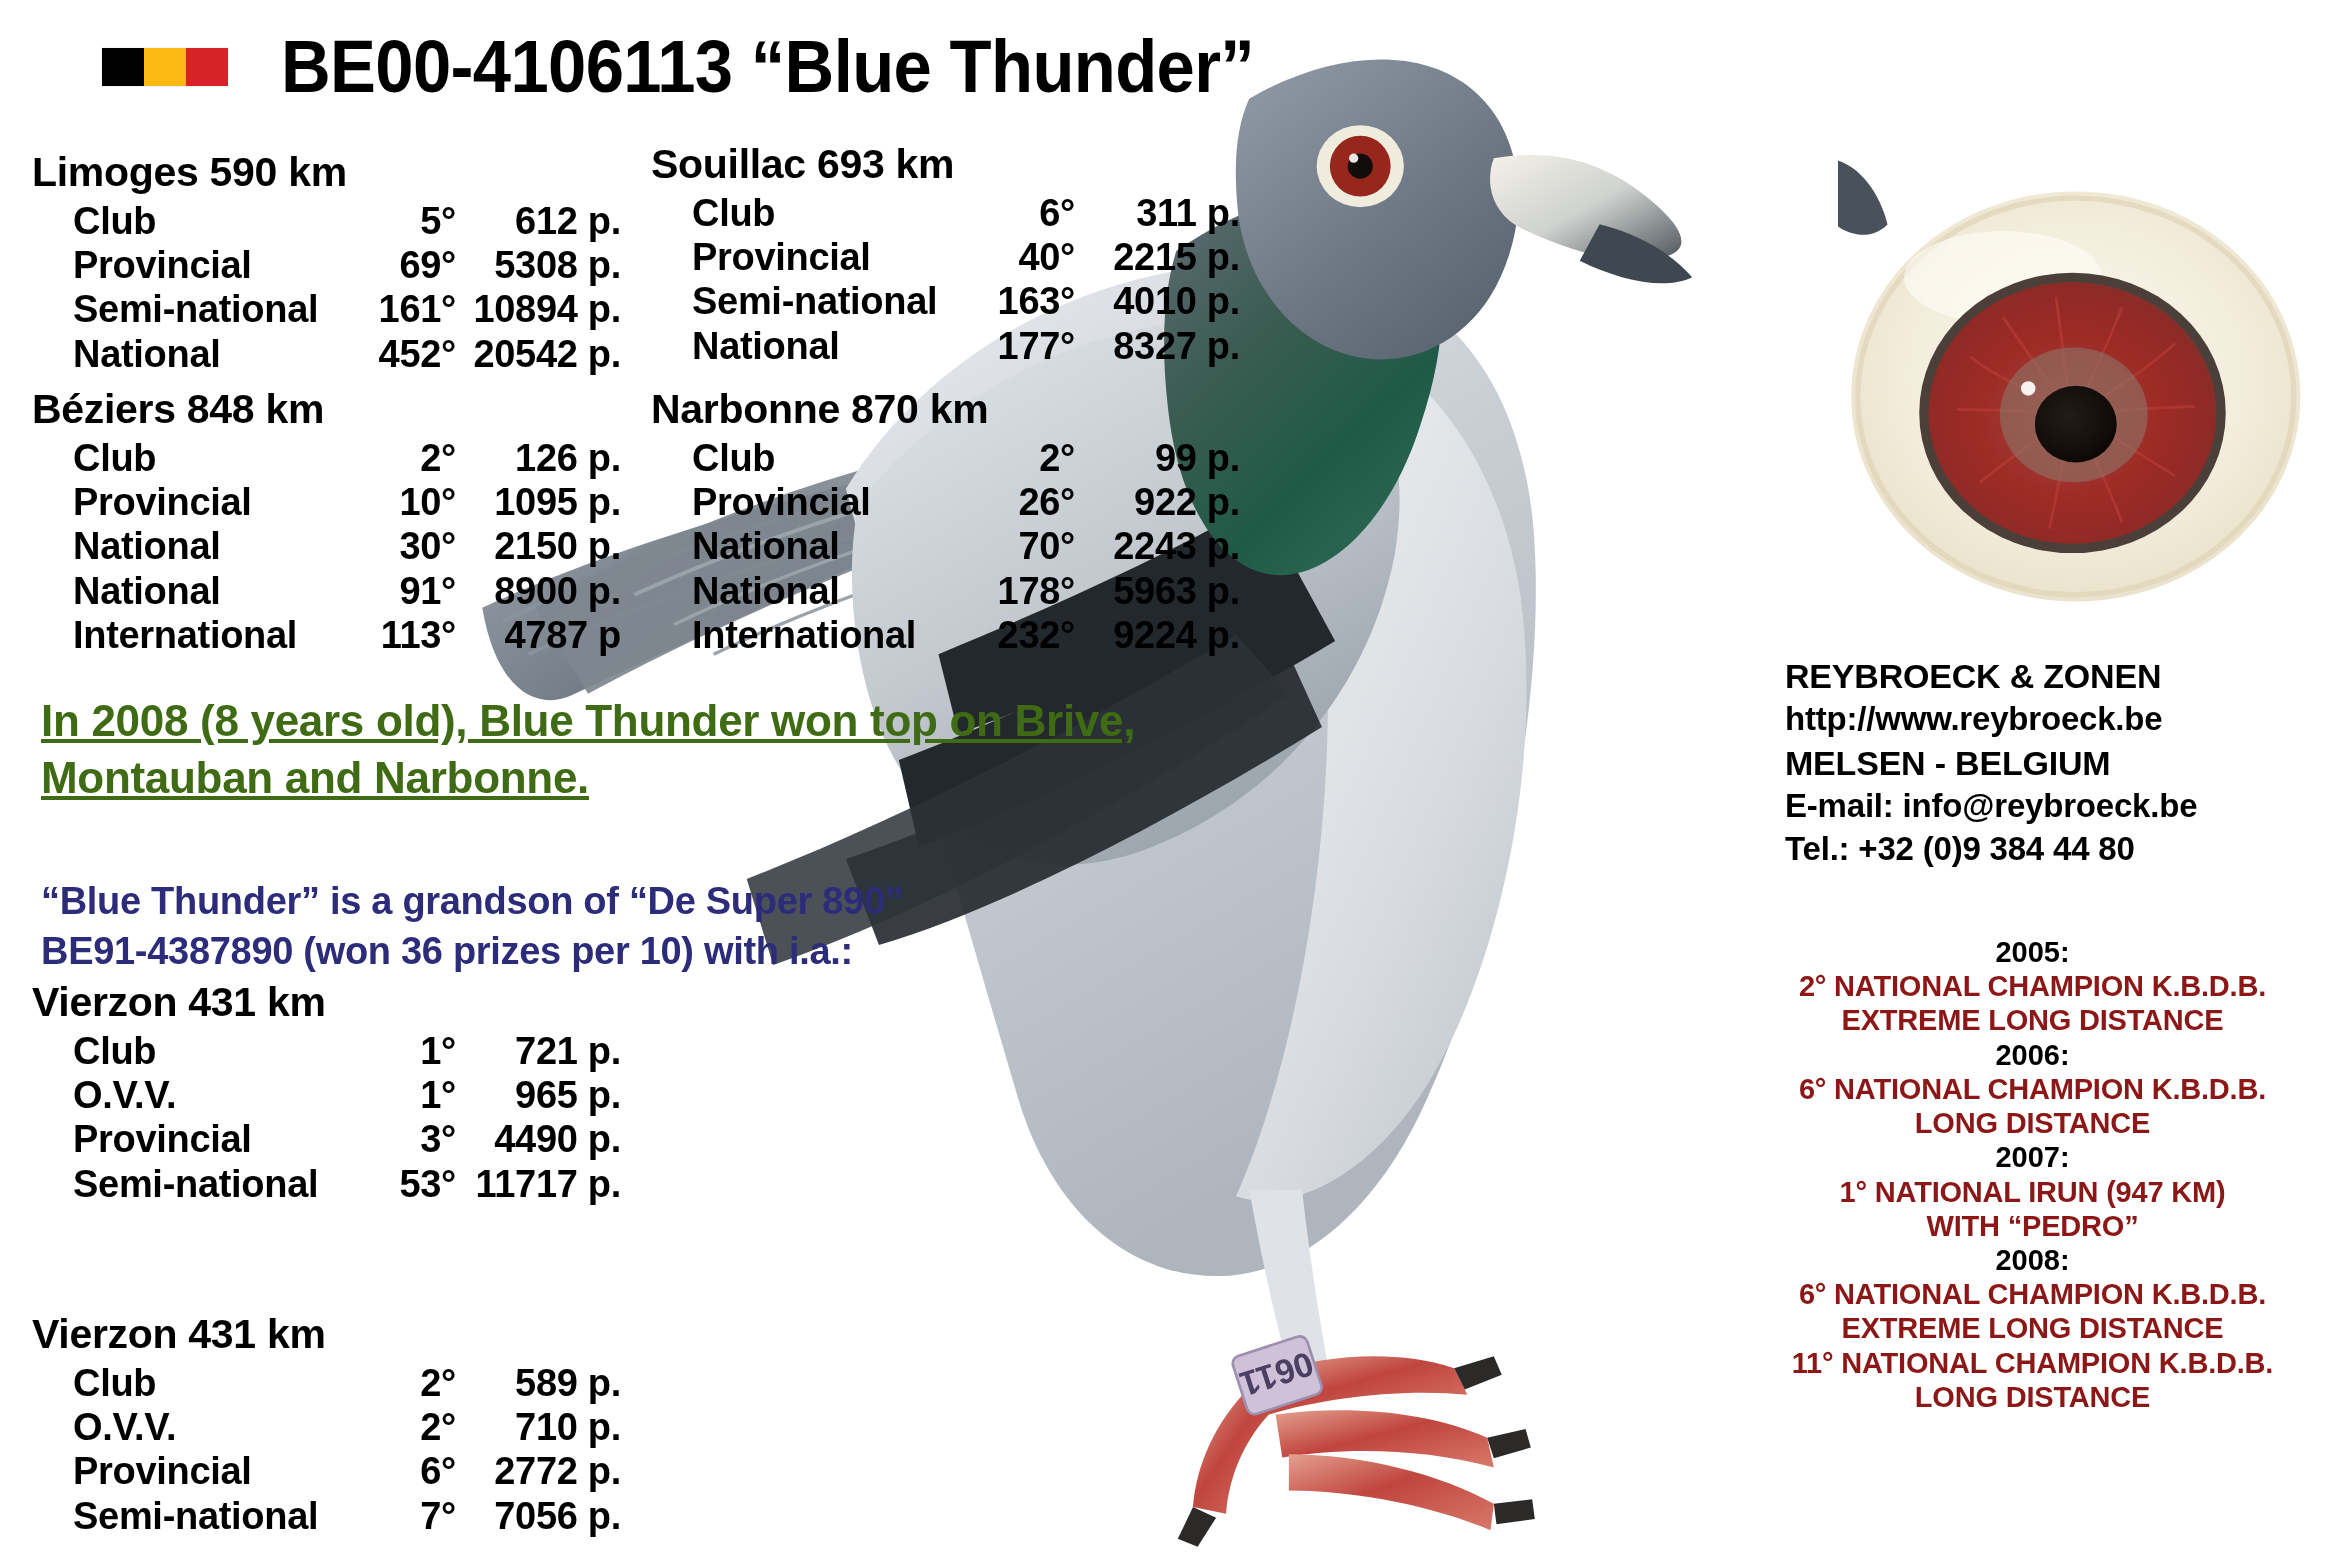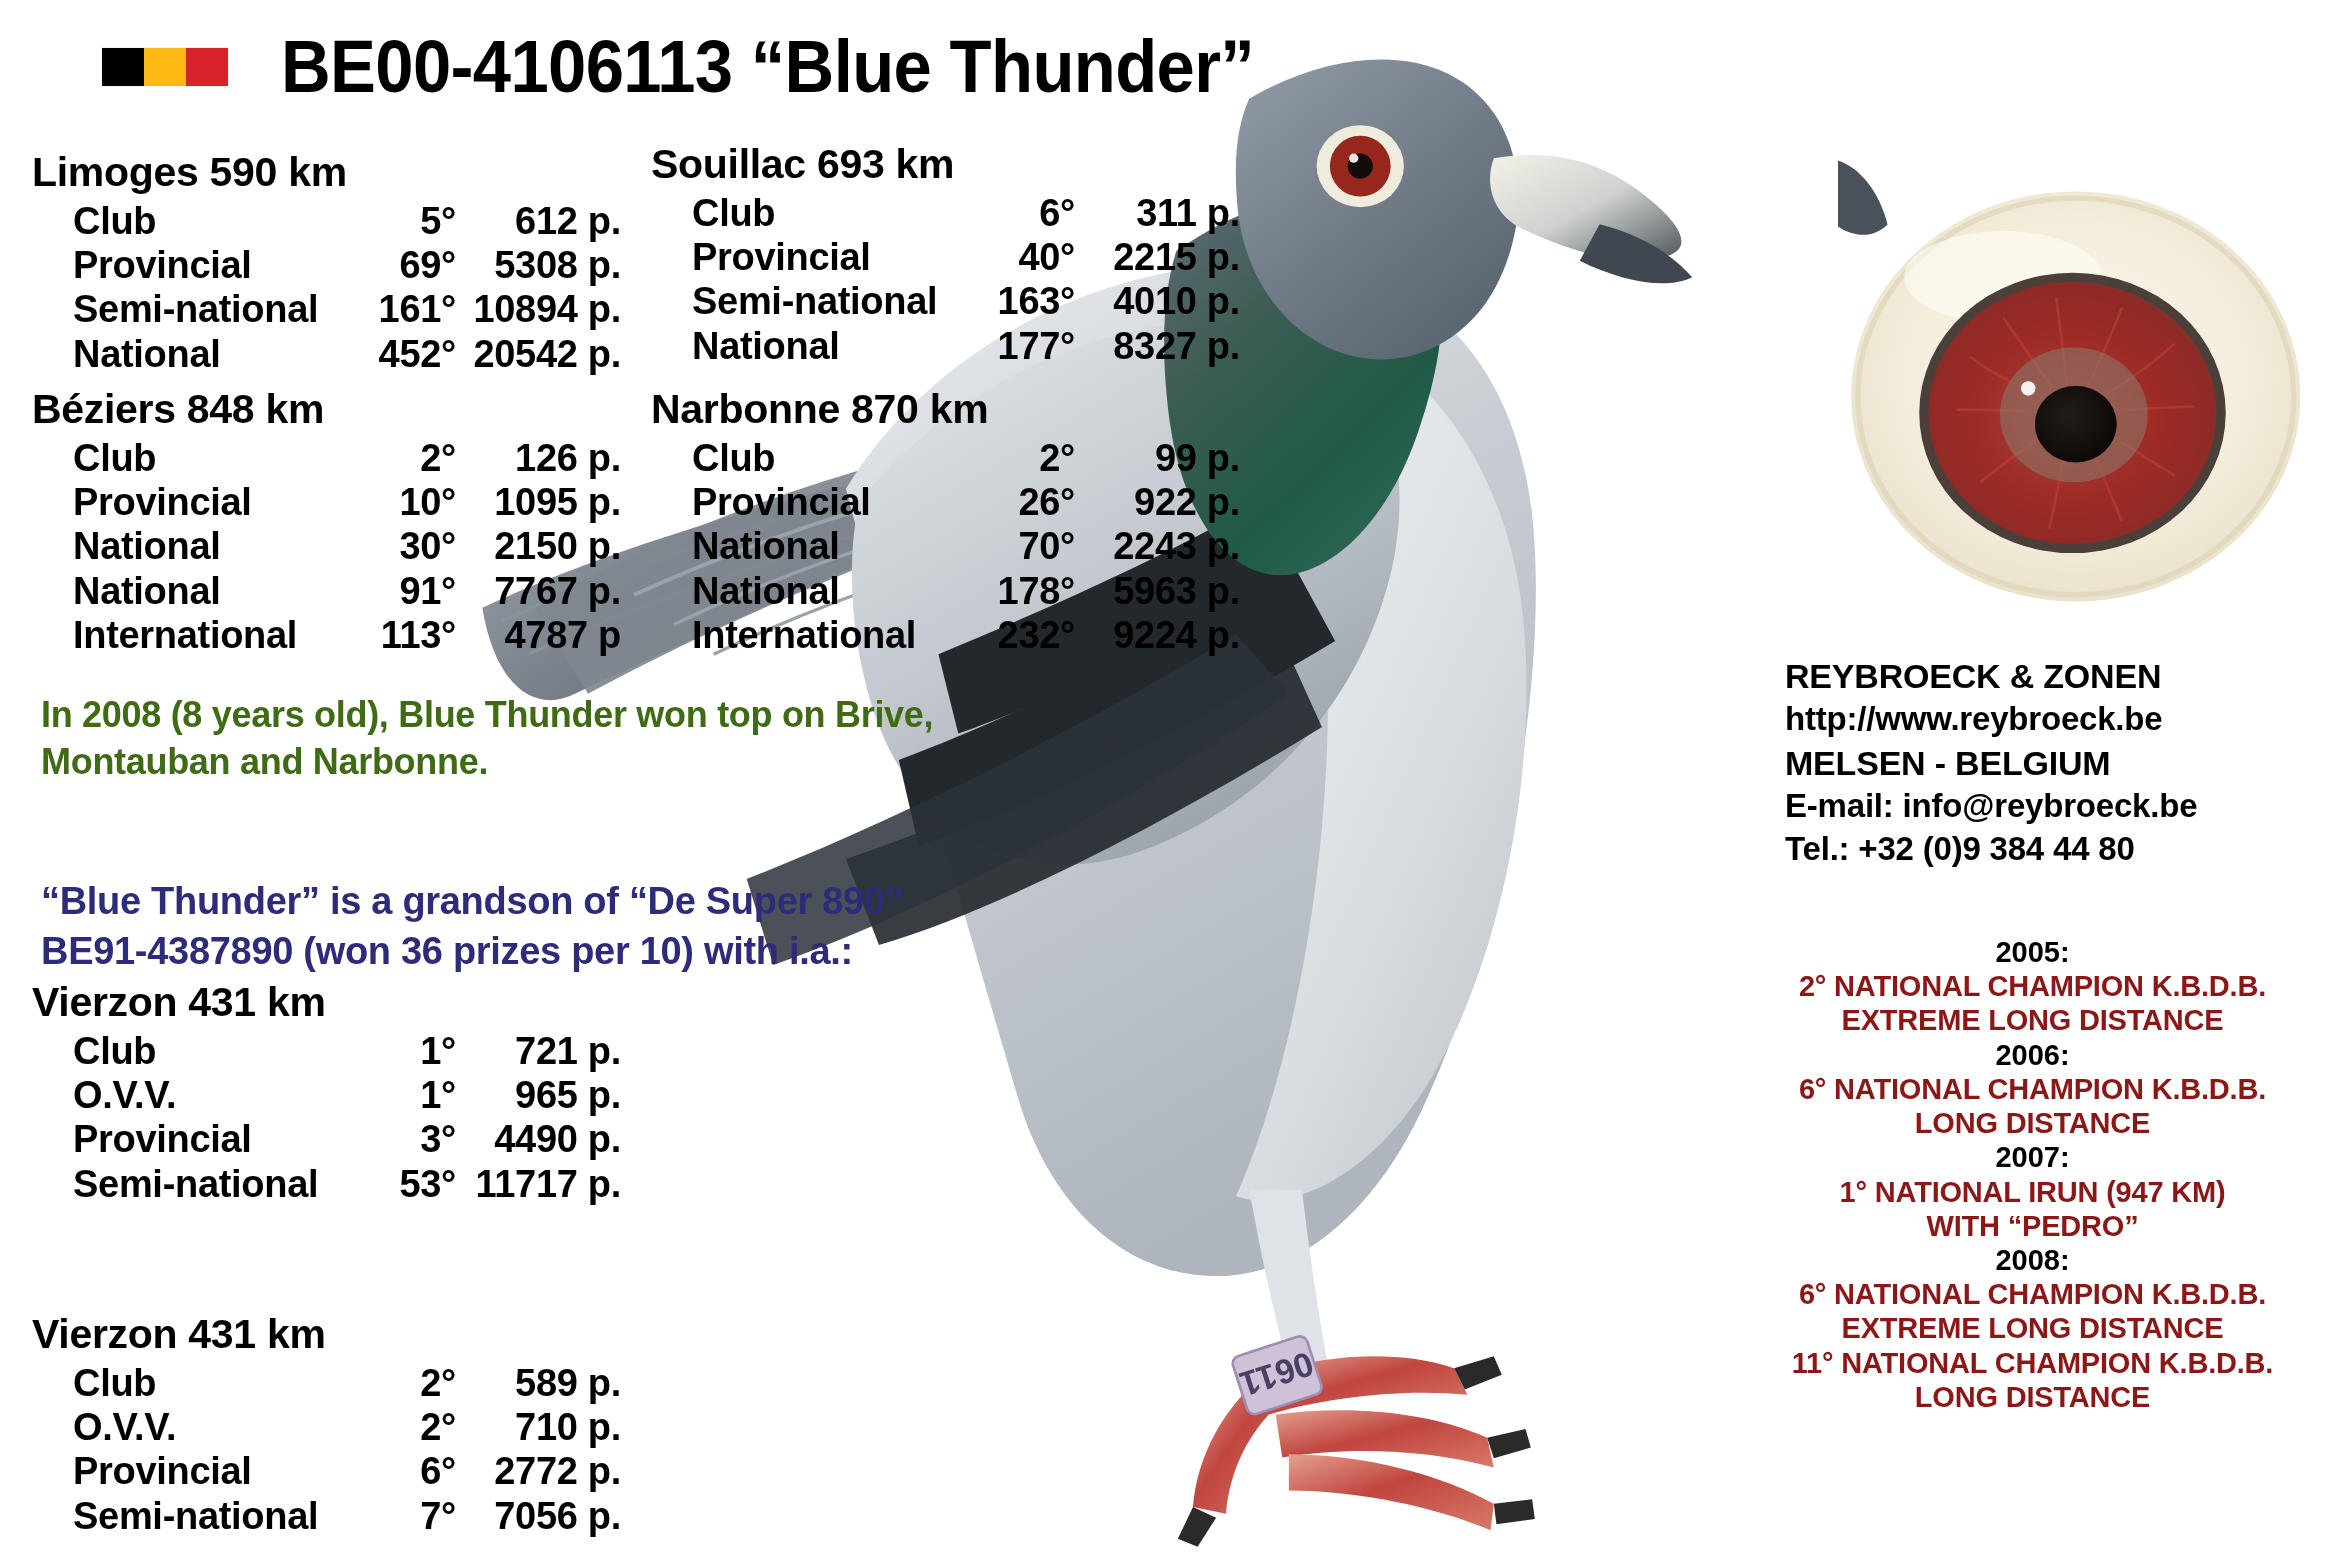--- a/index.html
+++ b/index.html
@@ -72,26 +72,27 @@
   td.rt-count { text-align: right; }
 
   
   .w-a td.rt-label { min-width: 284px; margin-top: 35px; }
   .w-a td.rt-rank  { min-width: 99px; }
   .w-a td.rt-count { min-width: 165px; }
 
   
   .green-note {
     position: absolute;
-    font-size: 36px;
+    font-size: 44px;
     font-weight: bold;
     line-height: 1.30;
     letter-spacing: -0.3px;
     white-space: pre-line;
     max-width: 1111px;
+    text-decoration: underline;
   }
   .blue-note {
     position: absolute;
     font-size: 38px;
     font-weight: bold;
     line-height: 1.32;
     letter-spacing: -0.3px;
     white-space: pre-line;
   }
 
@@ -386,21 +387,21 @@
         <td class="rt-count">1095 p.</td>
       </tr>
       <tr>
         <td class="rt-label">National</td>
         <td class="rt-rank">30°</td>
         <td class="rt-count">2150 p.</td>
       </tr>
       <tr>
         <td class="rt-label">National</td>
         <td class="rt-rank">91°</td>
-        <td class="rt-count">7767 p.</td>
+        <td class="rt-count">8900 p.</td>
       </tr>
       <tr>
         <td class="rt-label">International</td>
         <td class="rt-rank">113°</td>
         <td class="rt-count">4787 p</td>
       </tr>
     </tbody>
   </table>
 </div>
 

